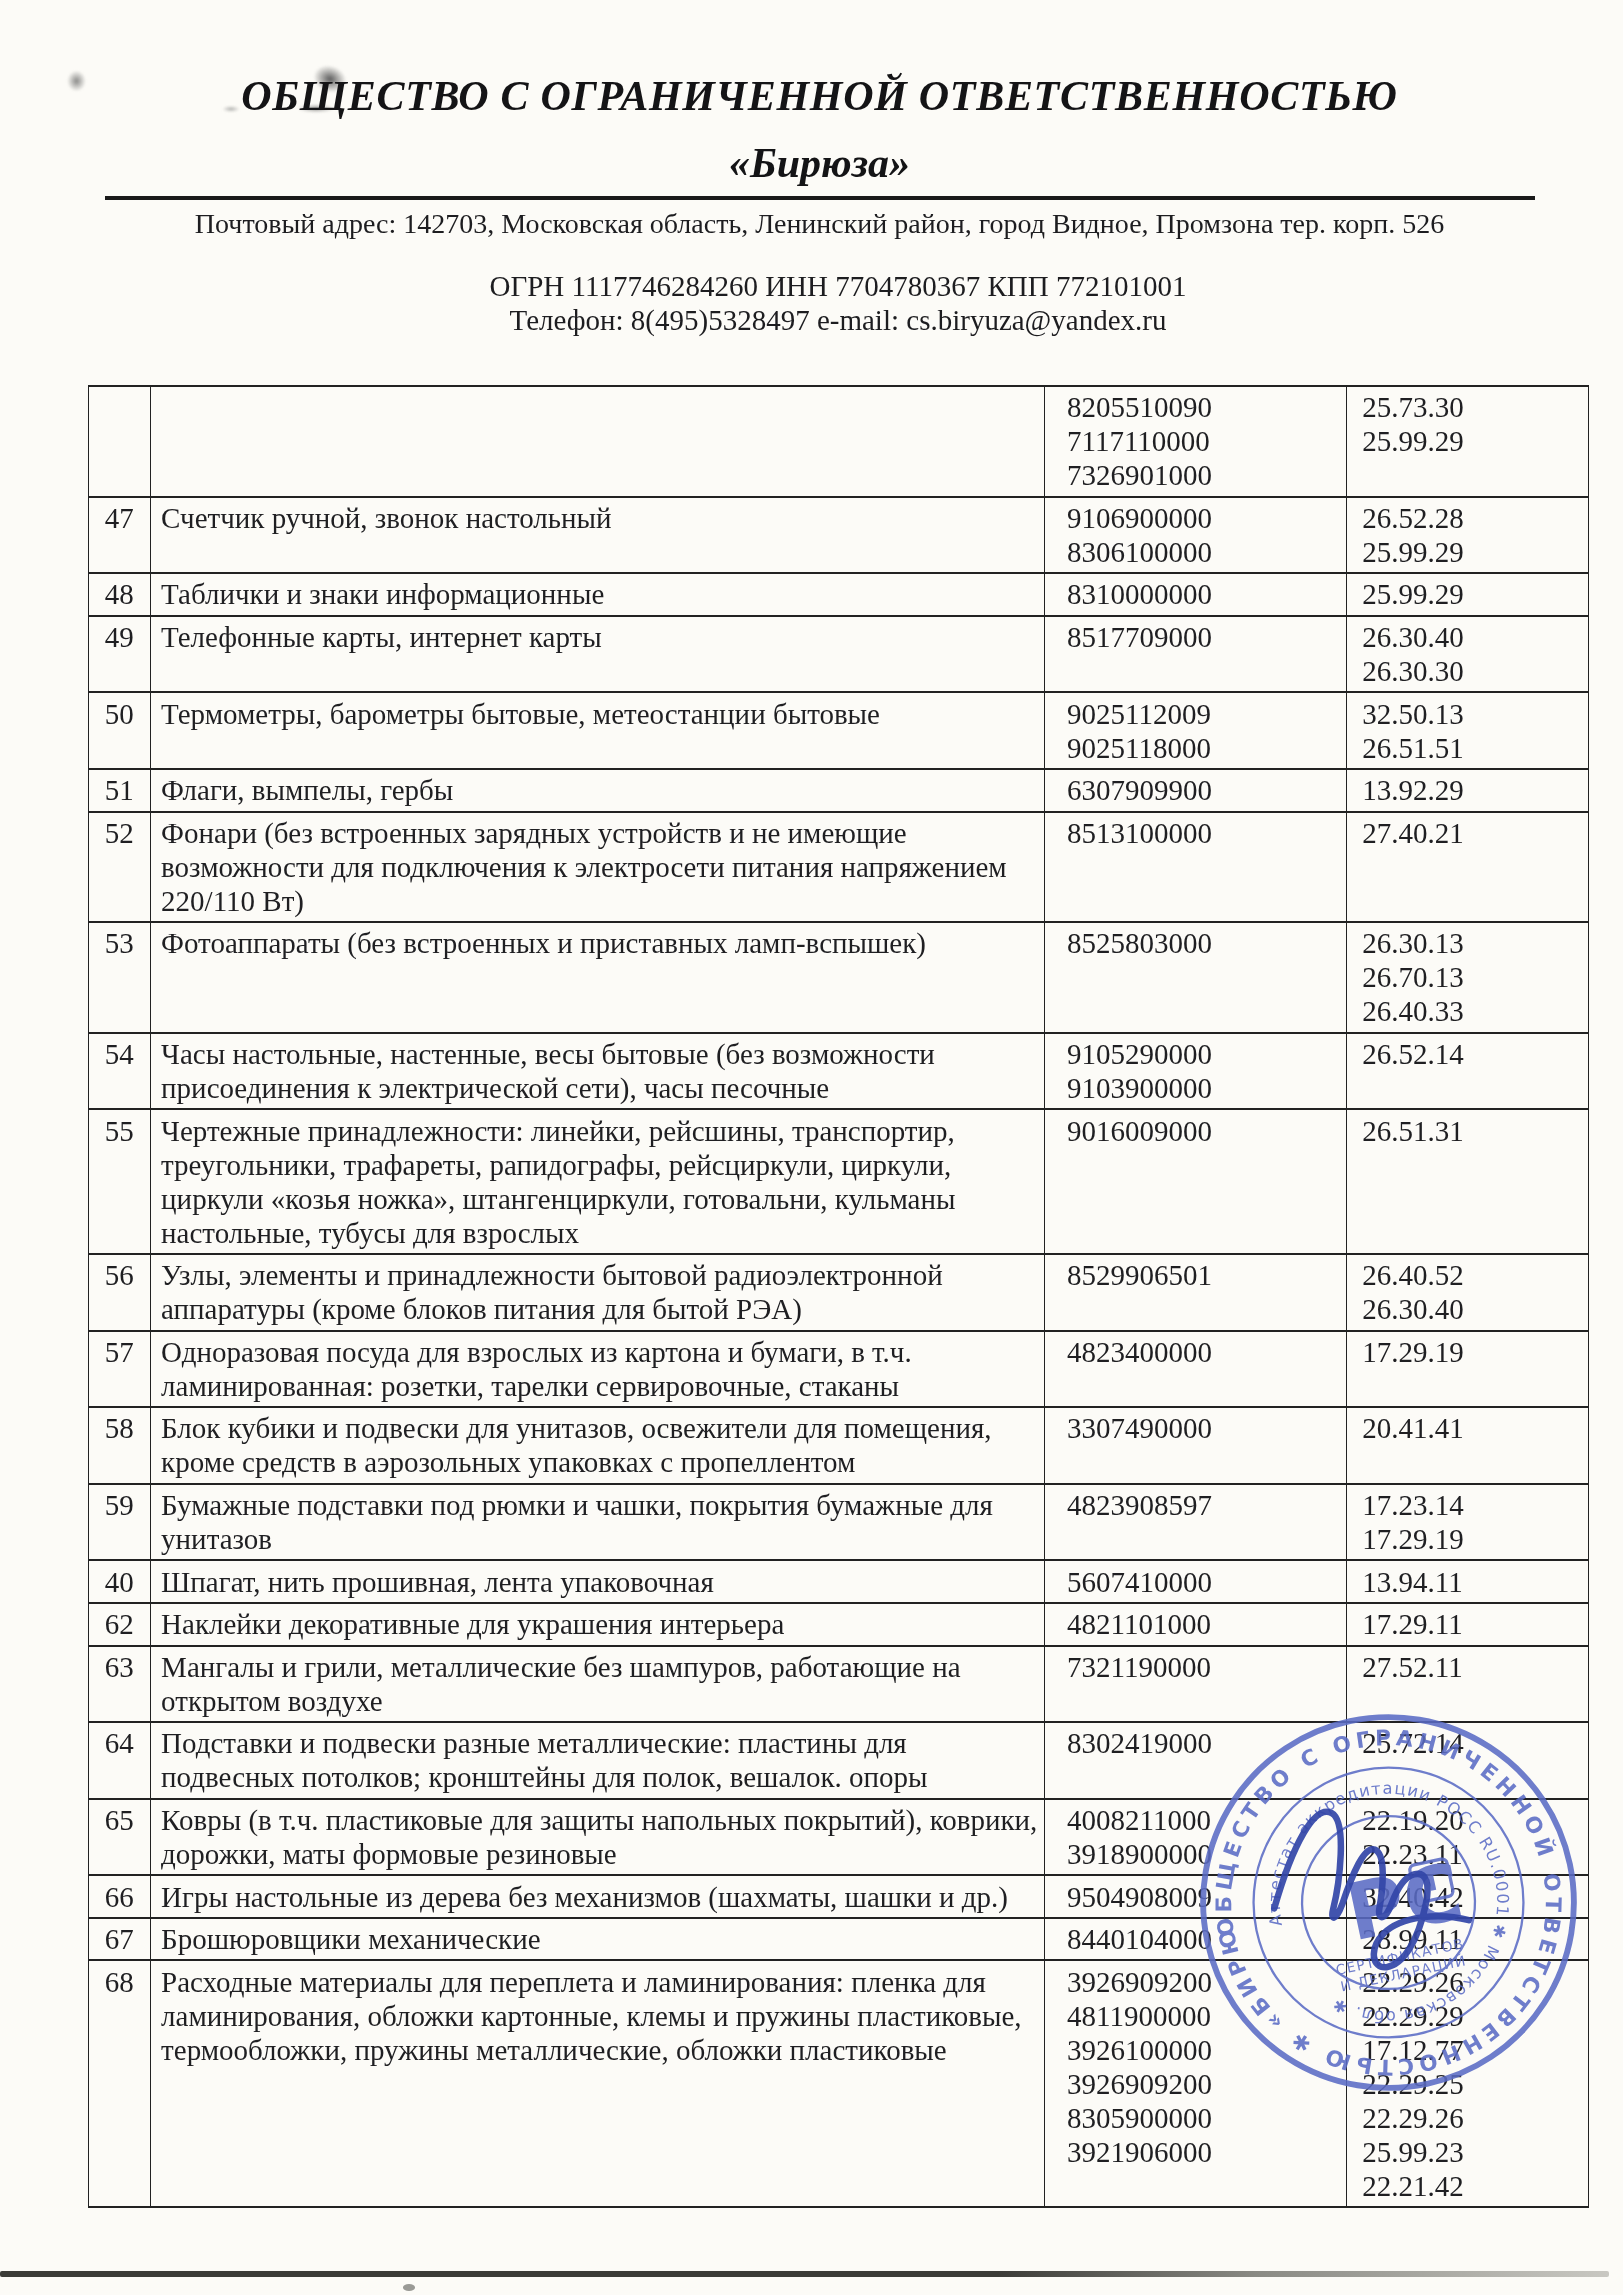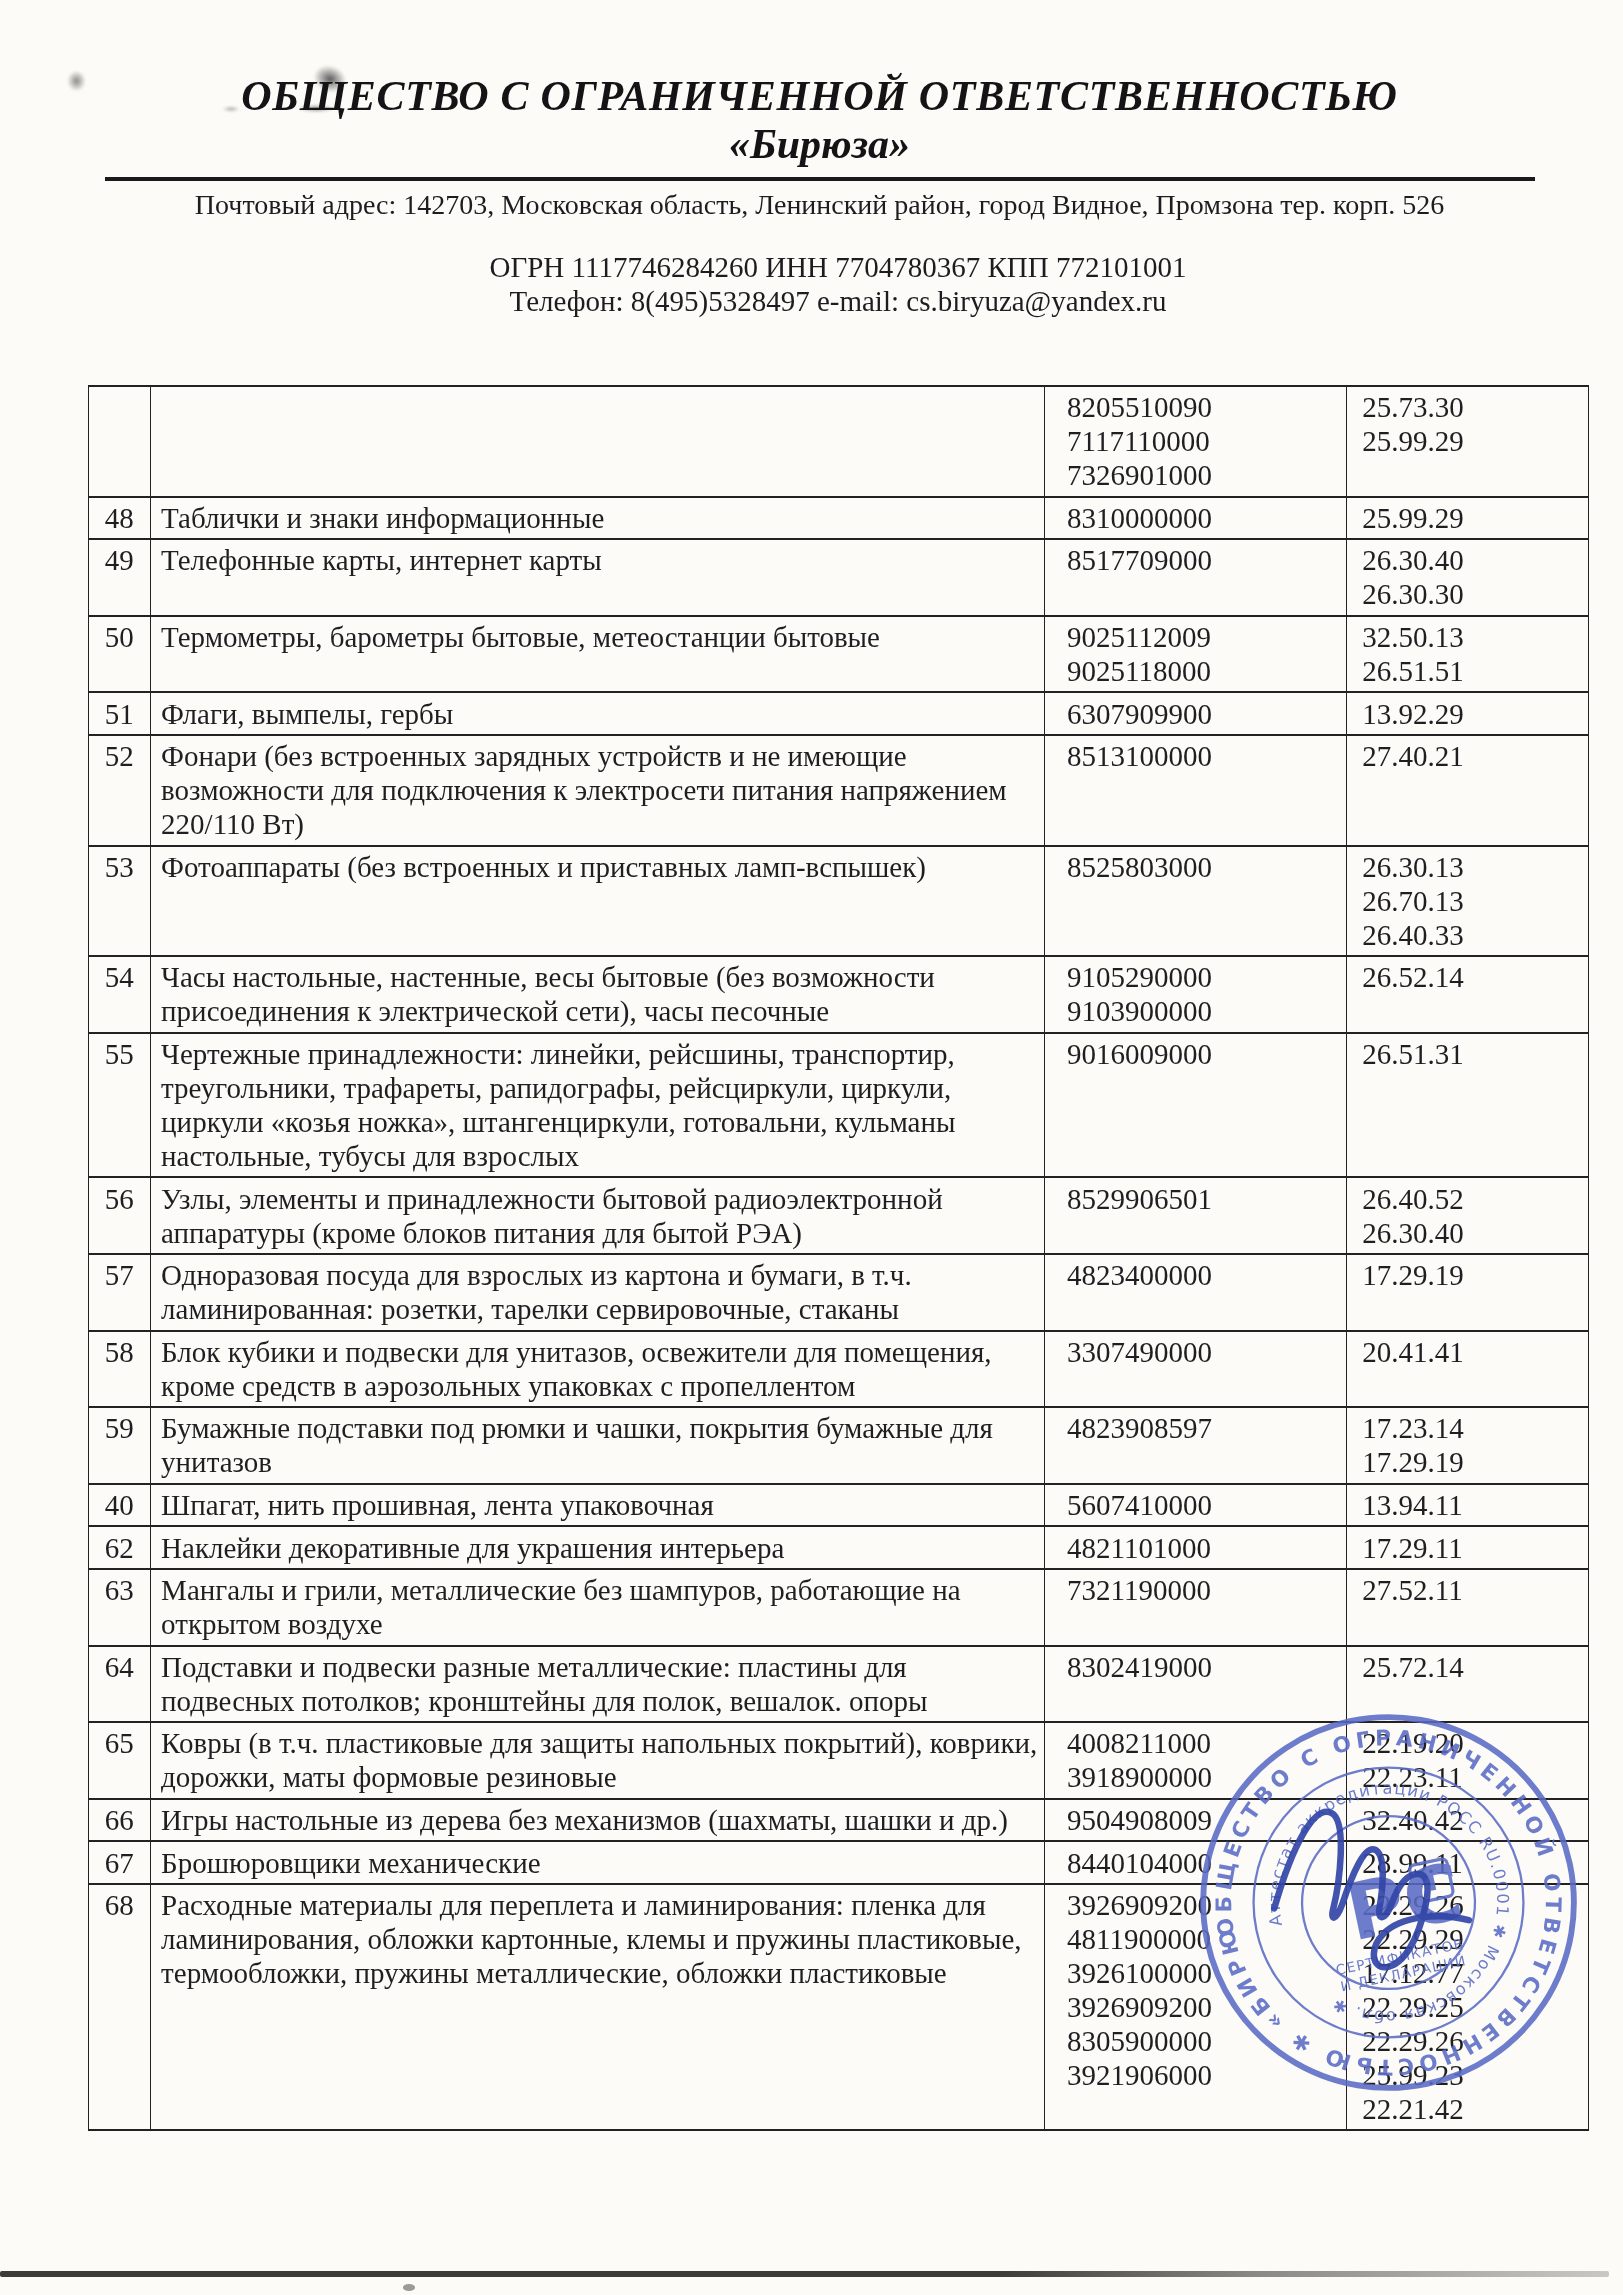--- a/index.html
+++ b/index.html
@@ -8,21 +8,21 @@
     position:relative;
     width:1623px;height:2295px;
     background:#fcfbf7;
     overflow:hidden;
     font-family:"Liberation Serif", serif;
     color:#1f1f22;
   }
   
   .hdr{position:absolute;top:0;left:16px;right:0;text-align:center;}
   .org-type{margin-top:72px;font-size:42px;font-weight:bold;font-style:italic;letter-spacing:0.7px;color:#141416;}
-  .org-name{margin-top:0;font-size:42px;font-weight:bold;font-style:italic;color:#141416;}
+  .org-name{margin-top:19px;font-size:42px;font-weight:bold;font-style:italic;color:#141416;}
   .rule{width:1430px;height:3.9px;background:#1a1a1a;margin:9.2px auto 0 auto;}
   .addr{margin-top:7.9px;font-size:28px;line-height:31px;color:#1d1d20;}
   .reg{margin-top:30px;font-size:29px;line-height:34px;color:#1d1d20;margin-left:37px;}
   
   table.goods{
     position:absolute;left:88px;top:385px;
     width:1437px;table-layout:fixed;
     border-collapse:collapse;
   }
   table.goods td{
@@ -74,20 +74,28 @@
 
   <table class="goods">
     <tbody>
         <tr>
           <td class="c0"></td>
           <td class="c1"></td>
           <td class="c2">8205510090
 7117110000
 7326901000</td>
           <td class="c3">25.73.30
+25.99.29</td>
+        </tr>
+        <tr>
+          <td class="c0">47</td>
+          <td class="c1">Счетчик ручной, звонок настольный</td>
+          <td class="c2">9106900000
+8306100000</td>
+          <td class="c3">26.52.28
 25.99.29</td>
         </tr>
         <tr>
           <td class="c0">48</td>
           <td class="c1">Таблички и знаки информационные</td>
           <td class="c2">8310000000</td>
           <td class="c3">25.99.29</td>
         </tr>
         <tr>
           <td class="c0">49</td>

